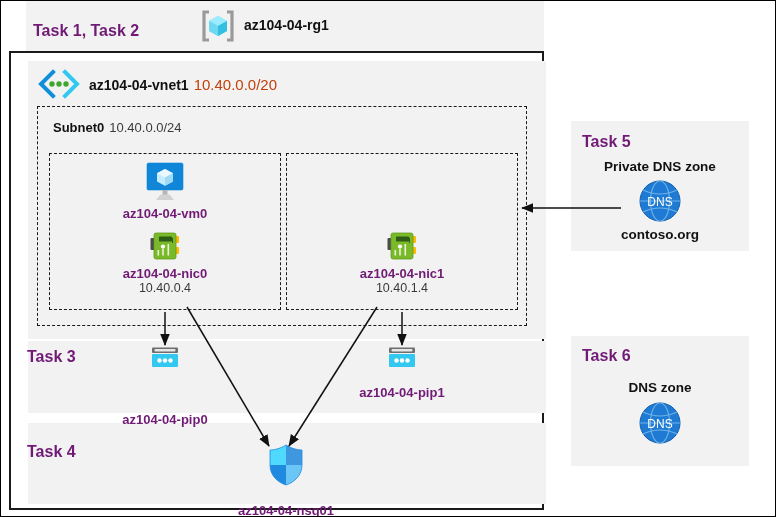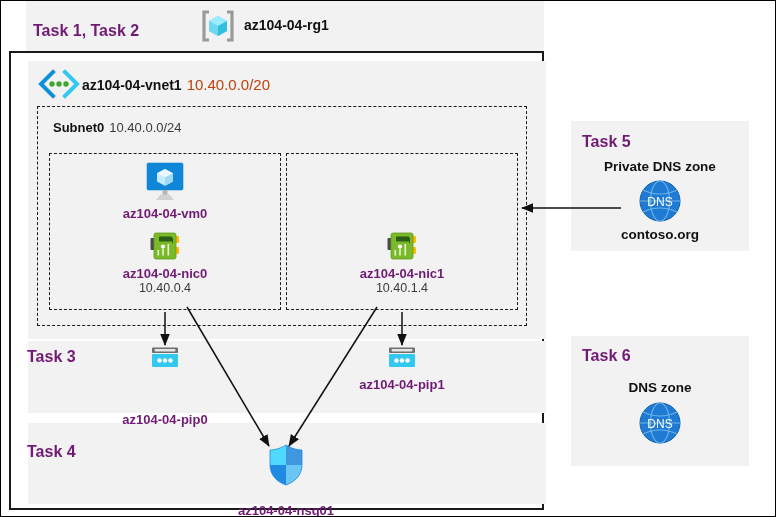--- a/index.html
+++ b/index.html
@@ -155,21 +155,21 @@
 
   <div class="abs" style="left:36px; top:68px; width:44px; height:30px;">
     <svg width="44" height="30" viewBox="0 0 44 30">
       <path d="M16 3 L4 15 L16 27" fill="none" stroke="#0f8fd8" stroke-width="4" stroke-linecap="square" stroke-linejoin="miter"></path>
       <path d="M28 3 L40 15 L28 27" fill="none" stroke="#32c8f0" stroke-width="4" stroke-linecap="square" stroke-linejoin="miter"></path>
       <circle cx="15" cy="15" r="2.7" fill="#3fa72f"></circle>
       <circle cx="22" cy="15" r="2.7" fill="#3fa72f"></circle>
       <circle cx="29" cy="15" r="2.7" fill="#3fa72f"></circle>
     </svg>
   </div>
-  <div class="abs center-row" style="left:81px; top:75px;">
+  <div class="abs center-row" style="left:88px; top:75px;">
     <span class="title-bold">az104-04-vnet1</span>
     <span class="title-norm">10.40.0.0/20</span>
   </div>
 
   <div class="abs vnet-dash"></div>
 
   <div class="abs center-row" style="left:52px; top:119px;">
     <span class="subnet-title-bold">Subnet0</span>
     <span class="subnet-title-norm">10.40.0.0/24</span>
   </div>
@@ -253,21 +253,21 @@
     <div>
       <svg width="32" height="28" viewBox="0 0 32 28" class="icon">
         <rect x="3" y="2.5" width="26" height="5.5" rx="1" fill="#6e6e6e"></rect>
         <rect x="5.5" y="4" width="21" height="2.6" rx="1" fill="#e6e6e6"></rect>
         <rect x="3" y="9" width="26" height="13" rx="1" fill="#32c8f0"></rect>
         <circle cx="10.5" cy="15.5" r="2.2" fill="#ffffff"></circle>
         <circle cx="16" cy="15.5" r="2.2" fill="#ffffff"></circle>
         <circle cx="21.5" cy="15.5" r="2.2" fill="#ffffff"></circle>
       </svg>
     </div>
-    <div class="node-name" style="margin-top:4px;">az104-04-pip1</div>
+    <div class="node-name" style="margin-top:12px;">az104-04-pip1</div>
   </div>
 
   <div class="abs task-label" style="left:26px; top:442px;">Task 4</div>
 
   <div class="abs stack" style="left:215px; top:442px; width:140px;">
     <div>
       <svg width="40" height="44" viewBox="0 0 40 44" class="icon">
         <defs>
           <clipPath id="shieldClip">
             <path d="M20 2 C14 6 7 7 4 7 L4 22 C4 32 11 39 20 42 C29 39 36 32 36 22 L36 7 C33 7 26 6 20 2 Z"></path>

